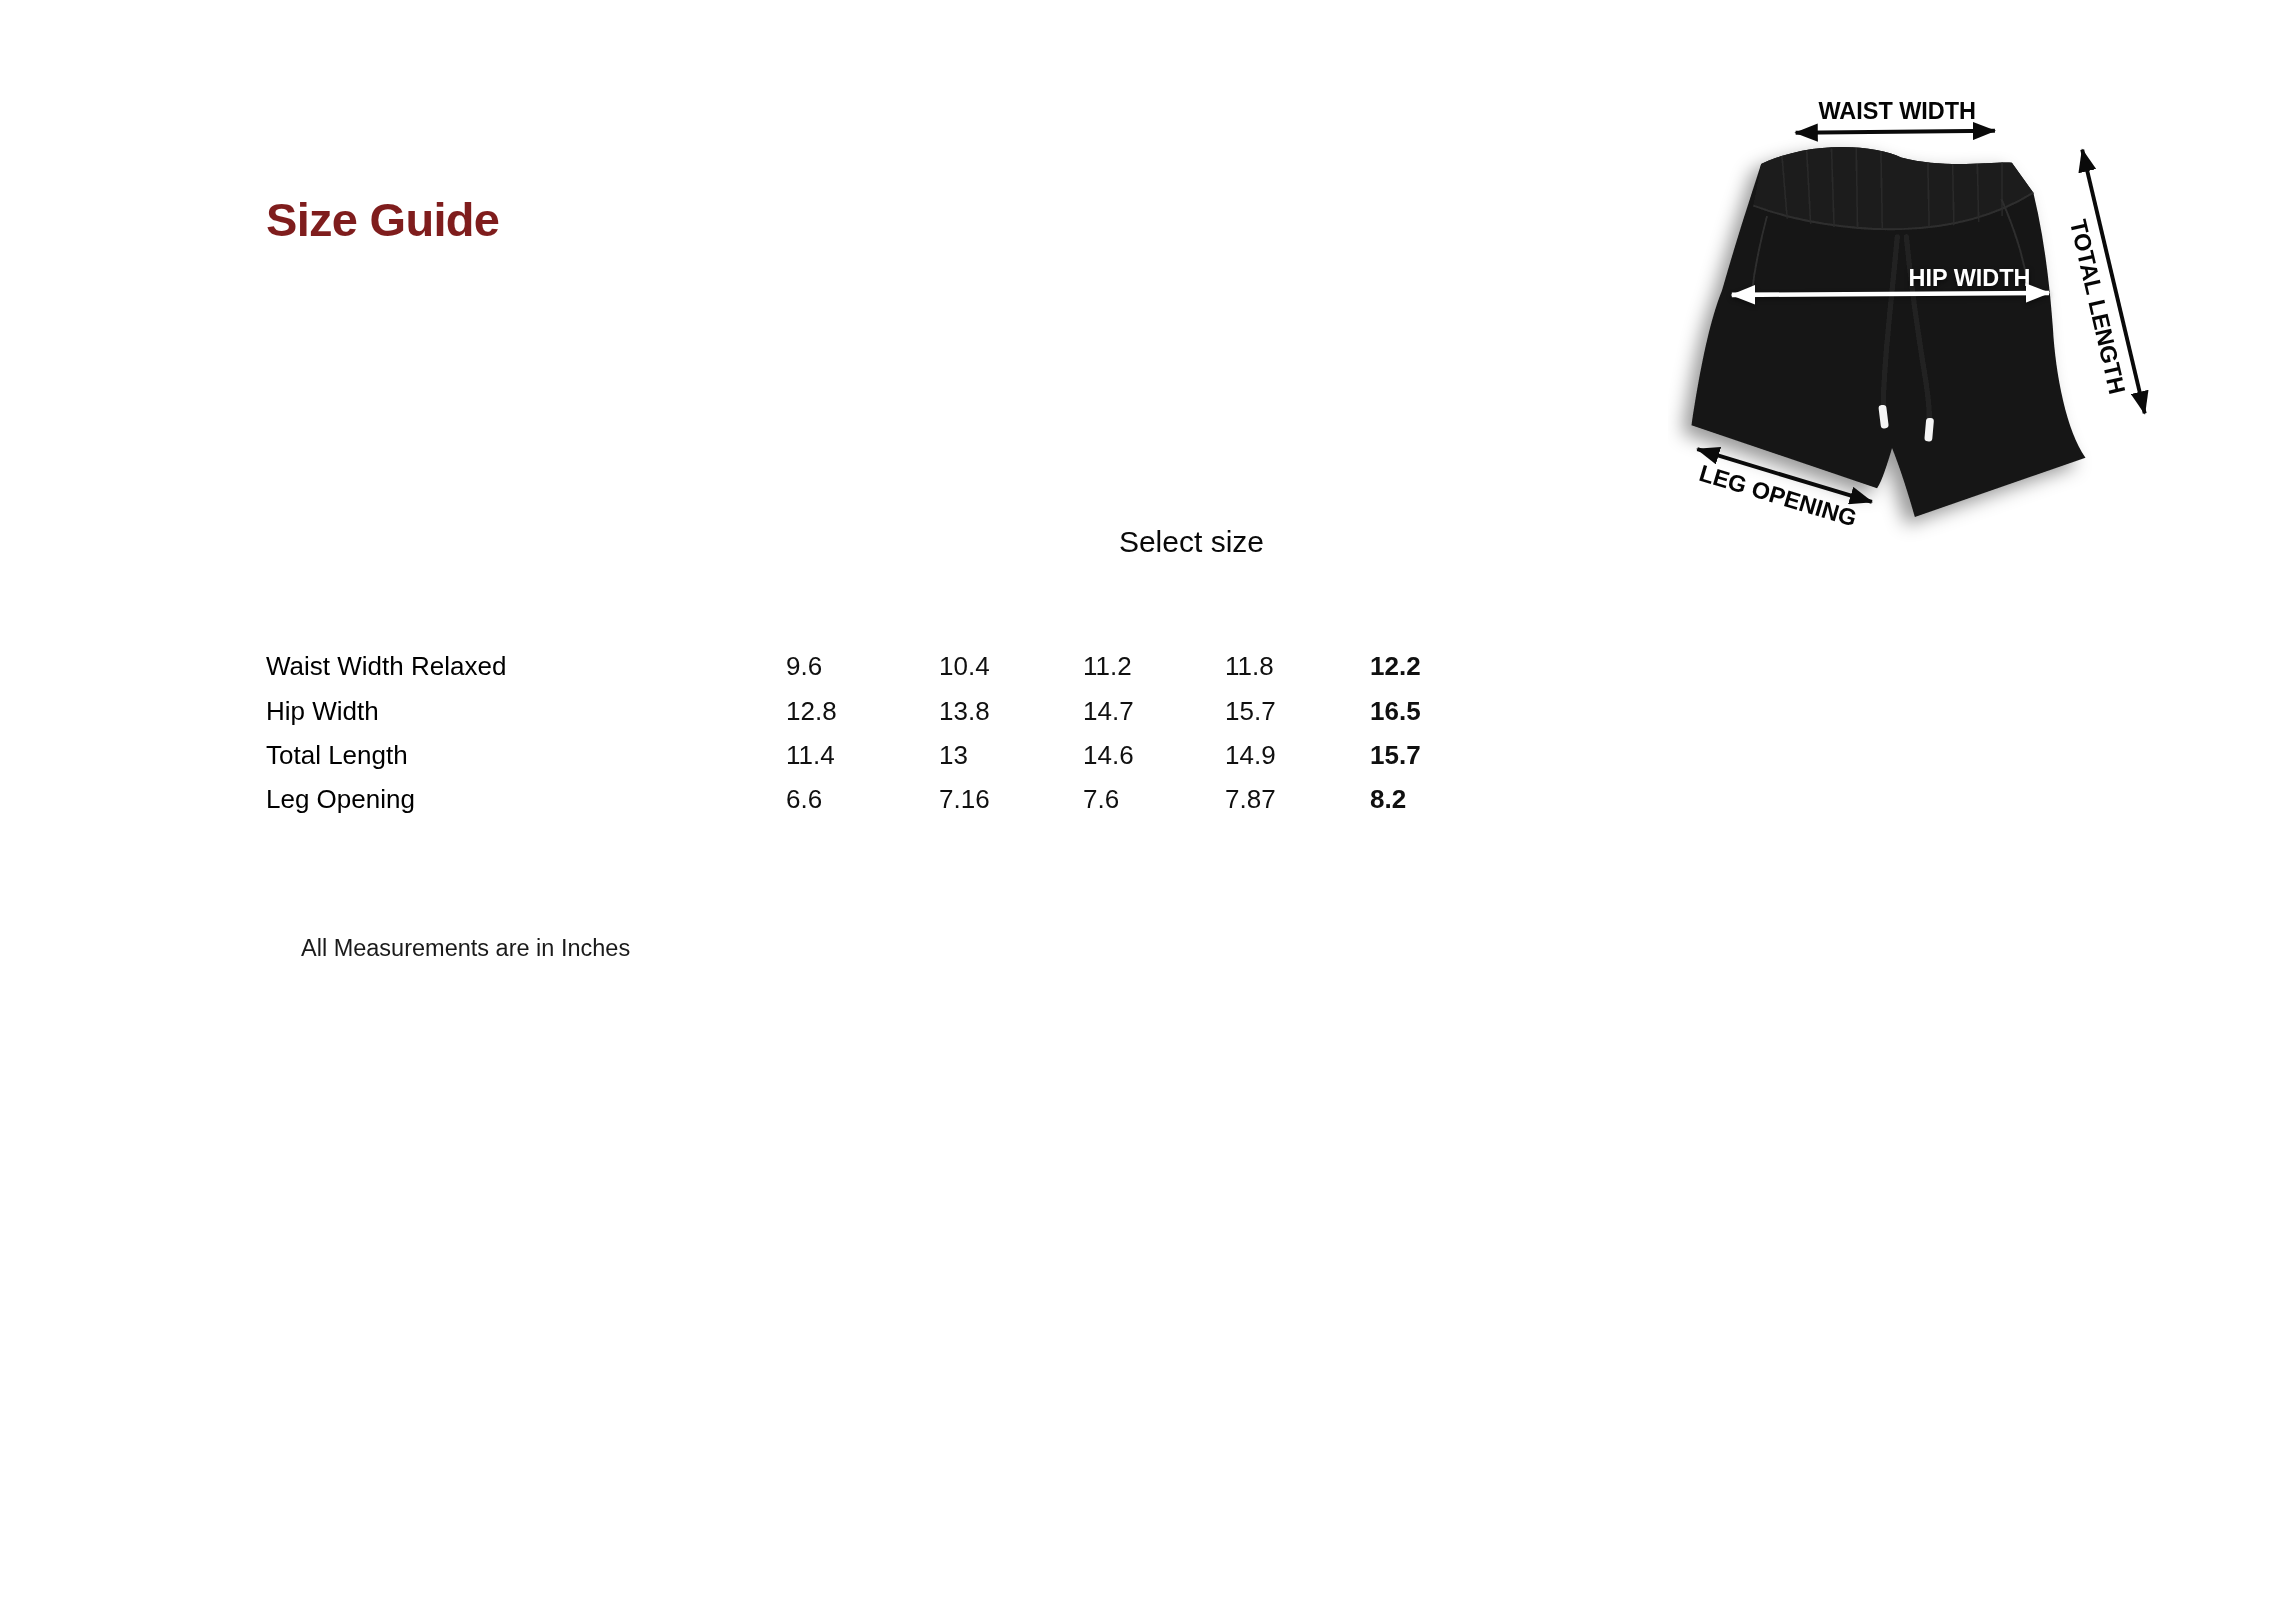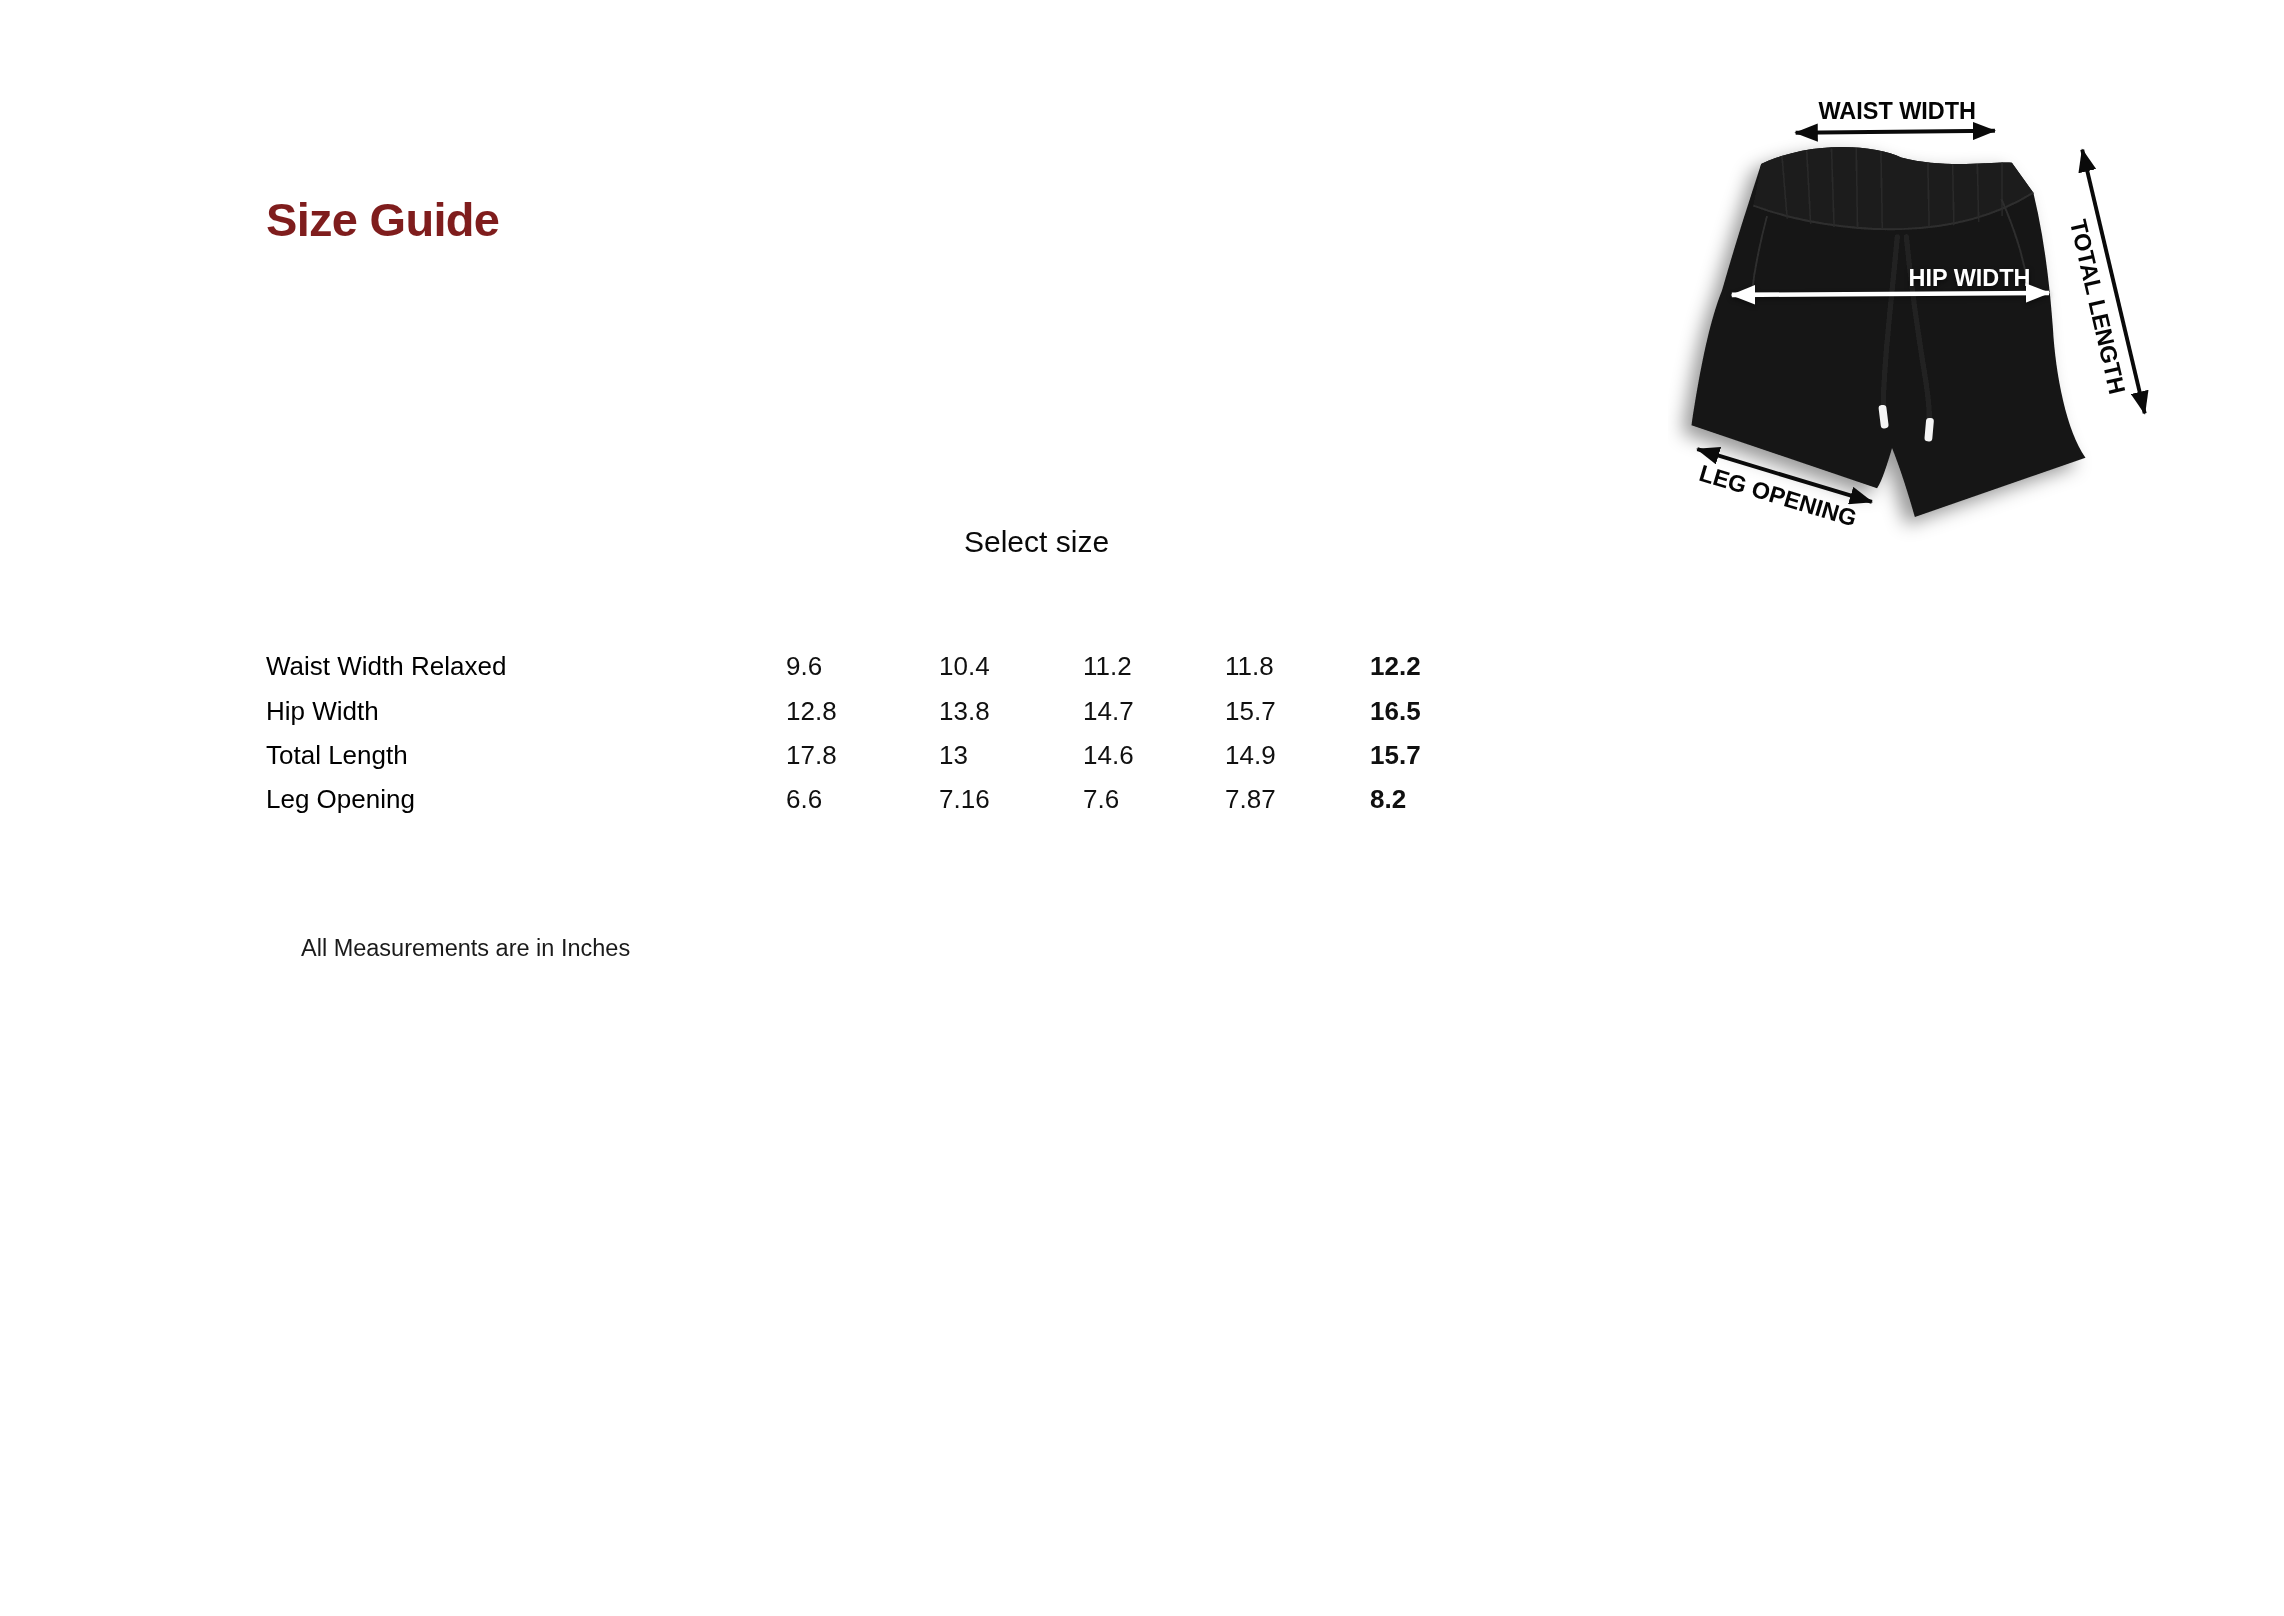--- a/index.html
+++ b/index.html
@@ -12,21 +12,21 @@
     overflow:hidden;
   }
   .abs{position:absolute;}
   .page-title{
     left:266px;top:192px;
     font-size:47px;font-weight:700;letter-spacing:-0.7px;color:#7f1d1d;
     white-space:nowrap;
   }
   .select-size{
     left:964px;top:525px;width:300px;
-    text-align:left;font-size:30px;color:#0a0a0a;
+    text-align:right;font-size:30px;color:#0a0a0a;
     white-space:nowrap;
   }
   
   .trow{left:0;width:100%;height:36px;}
   .cell{position:absolute;white-space:nowrap;}
   .c0{left:266px;}  .c1{left:786px;} .c2{left:939px;}
   .c3{left:1083px;} .c4{left:1225px;} .c5{left:1370px;font-weight:bold;}
   .cth{
     font-size:27px;font-weight:400;color:#262626;
     transform:scaleX(0.70);transform-origin:0 50%;
@@ -142,21 +142,21 @@
     <span class="cell c0 rlabel">Hip Width</span>
     <span class="cell c1 rval">12.8</span>
     <span class="cell c2 rval">13.8</span>
     <span class="cell c3 rval">14.7</span>
     <span class="cell c4 rval">15.7</span>
     <span class="cell c5 rval">16.5</span>
   </div>
 
   <div class="abs trow" style="top:740px;">
     <span class="cell c0 rlabel">Total Length</span>
-    <span class="cell c1 rval">17.8</span>
+    <span class="cell c1 rval">11.4</span>
     <span class="cell c2 rval">13</span>
     <span class="cell c3 rval">14.6</span>
     <span class="cell c4 rval">14.9</span>
     <span class="cell c5 rval">15.7</span>
   </div>
 
   <div class="abs trow" style="top:784px;">
     <span class="cell c0 rlabel">Leg Opening</span>
     <span class="cell c1 rval">6.6</span>
     <span class="cell c2 rval">7.16</span>

